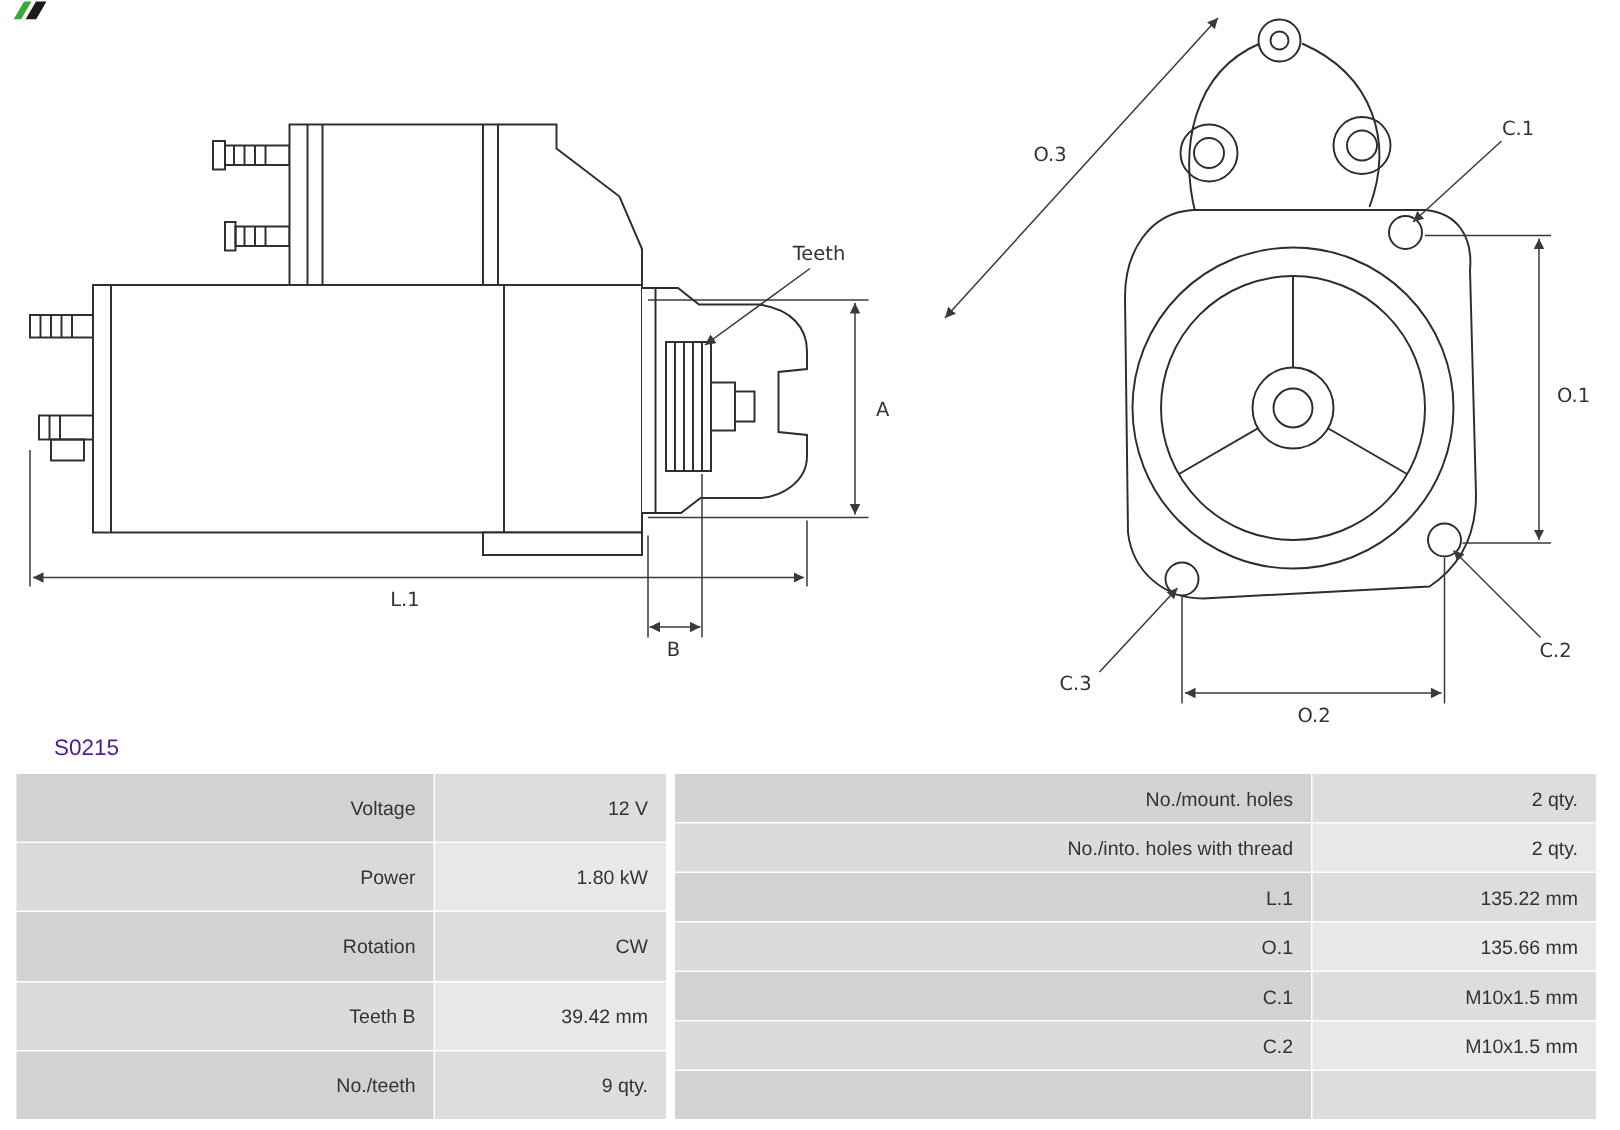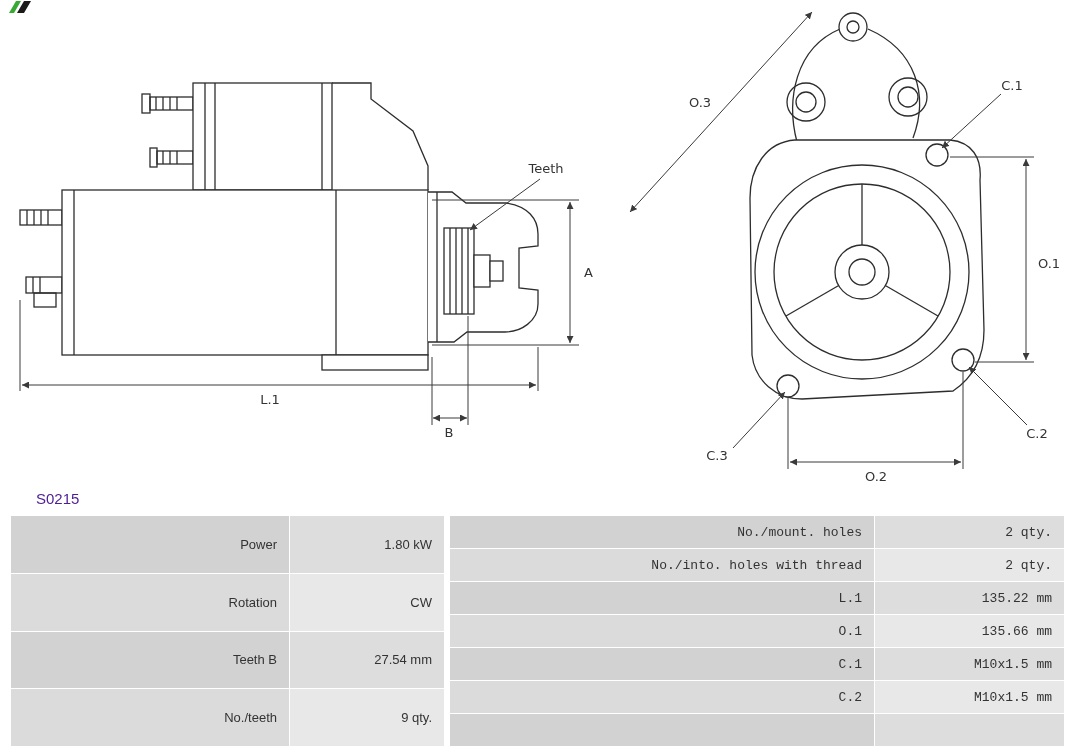--- a/index.html
+++ b/index.html
@@ -43,21 +43,21 @@
   }
   table.spec td {
     height: 32px;
     padding: 0 12px;
     text-align: right;
     vertical-align: middle;
     white-space: nowrap;
     overflow: hidden;
   }
   table.spec-left  { width: 435px; }
-  table.spec-right { width: 616px; font-family: Liberation Mono, monospace; }
+  table.spec-right { width: 616px; }
   table.spec tr:nth-child(odd)  td.lbl { background: #d2d2d2; }
   table.spec tr:nth-child(odd)  td.val { background: #dddddd; }
   table.spec tr:nth-child(even) td.lbl { background: #dbdbdb; }
   table.spec tr:nth-child(even) td.val { background: #e8e8e8; }
   table.spec-right td.val:empty { background: #fcfcfc; }
 
   
   .part-stroke { stroke: #2d2d2d; stroke-width: 1.3; fill: none; }
   .part-fill   { stroke: #2d2d2d; stroke-width: 1.3; fill: #ffffff; }
   .dim-line    { stroke: #3a3a3a; stroke-width: 1; fill: none; }
@@ -221,30 +221,34 @@
   <div class="part-number">S0215</div>
 
   <div class="spec-tables">
     <table class="spec spec-left">
       <colgroup>
           <col style="width:278px">
           <col style="width:154px">
         </colgroup>
       <tbody>
         <tr>
+          <td class="lbl">Voltage</td>
+          <td class="val">12 V</td>
+        </tr>
+        <tr>
           <td class="lbl">Power</td>
           <td class="val">1.80 kW</td>
         </tr>
         <tr>
           <td class="lbl">Rotation</td>
           <td class="val">CW</td>
         </tr>
         <tr>
           <td class="lbl">Teeth B</td>
-          <td class="val">27.54 mm</td>
+          <td class="val">39.42 mm</td>
         </tr>
         <tr>
           <td class="lbl">No./teeth</td>
           <td class="val">9 qty.</td>
         </tr>
       </tbody>
     </table>
 
     <table class="spec spec-right">
       <colgroup>

